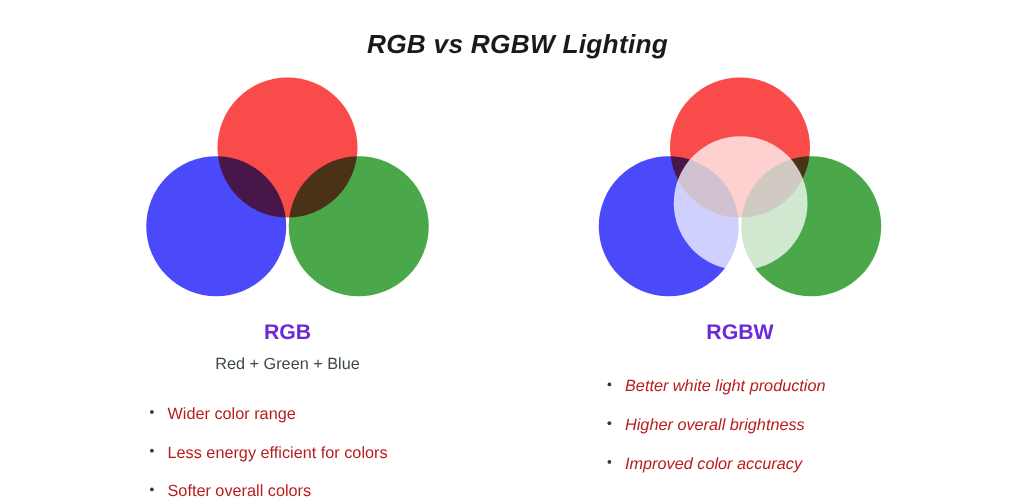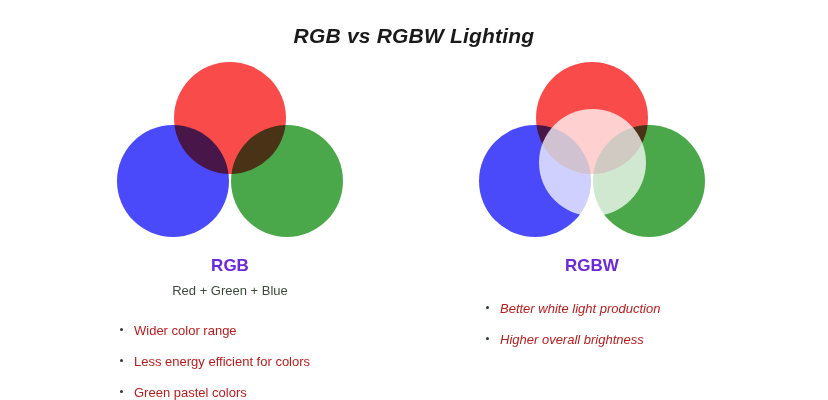--- a/index.html
+++ b/index.html
@@ -150,21 +150,21 @@
       <li class="bullet-item">
         <span class="dot"></span>
         <span>Wider color range</span>
       </li>
       <li class="bullet-item">
         <span class="dot"></span>
         <span>Less energy efficient for colors</span>
       </li>
       <li class="bullet-item">
         <span class="dot"></span>
-        <span>Green pastel colors</span>
+        <span>Softer overall colors</span>
       </li>
     </ul>
   </div>
 
   <div class="panel panel-right">
 
     <div class="venn">
       <div class="circle circle-red"></div>
       <div class="circle circle-blue"></div>
       <div class="circle circle-green"></div>
@@ -176,16 +176,20 @@
 
     <ul class="bullet-list list-right">
       <li class="bullet-item">
         <span class="dot"></span>
         <span>Better white light production</span>
       </li>
       <li class="bullet-item">
         <span class="dot"></span>
         <span>Higher overall brightness</span>
       </li>
+      <li class="bullet-item">
+        <span class="dot"></span>
+        <span>Improved color accuracy</span>
+      </li>
     </ul>
   </div>
 
 </div>
 
 </body></html>

